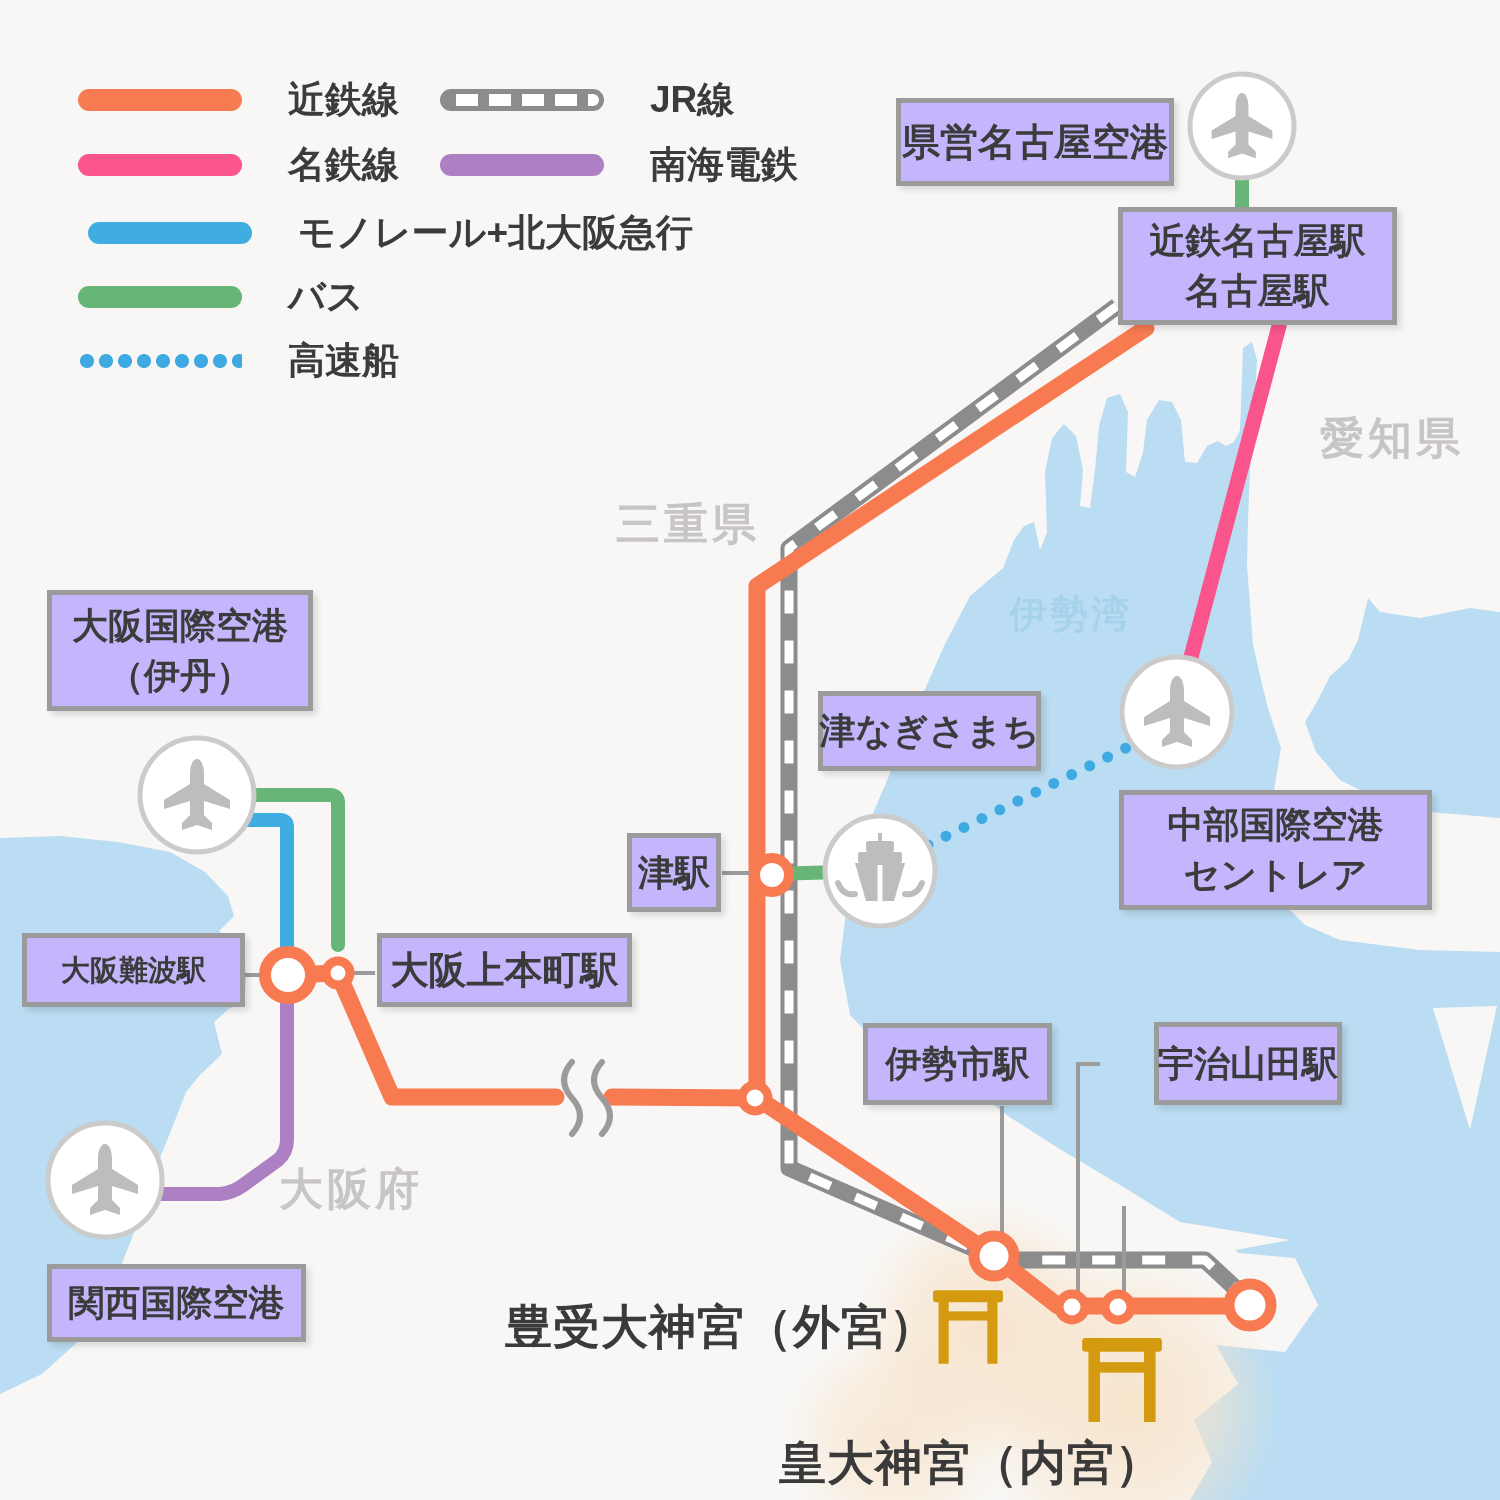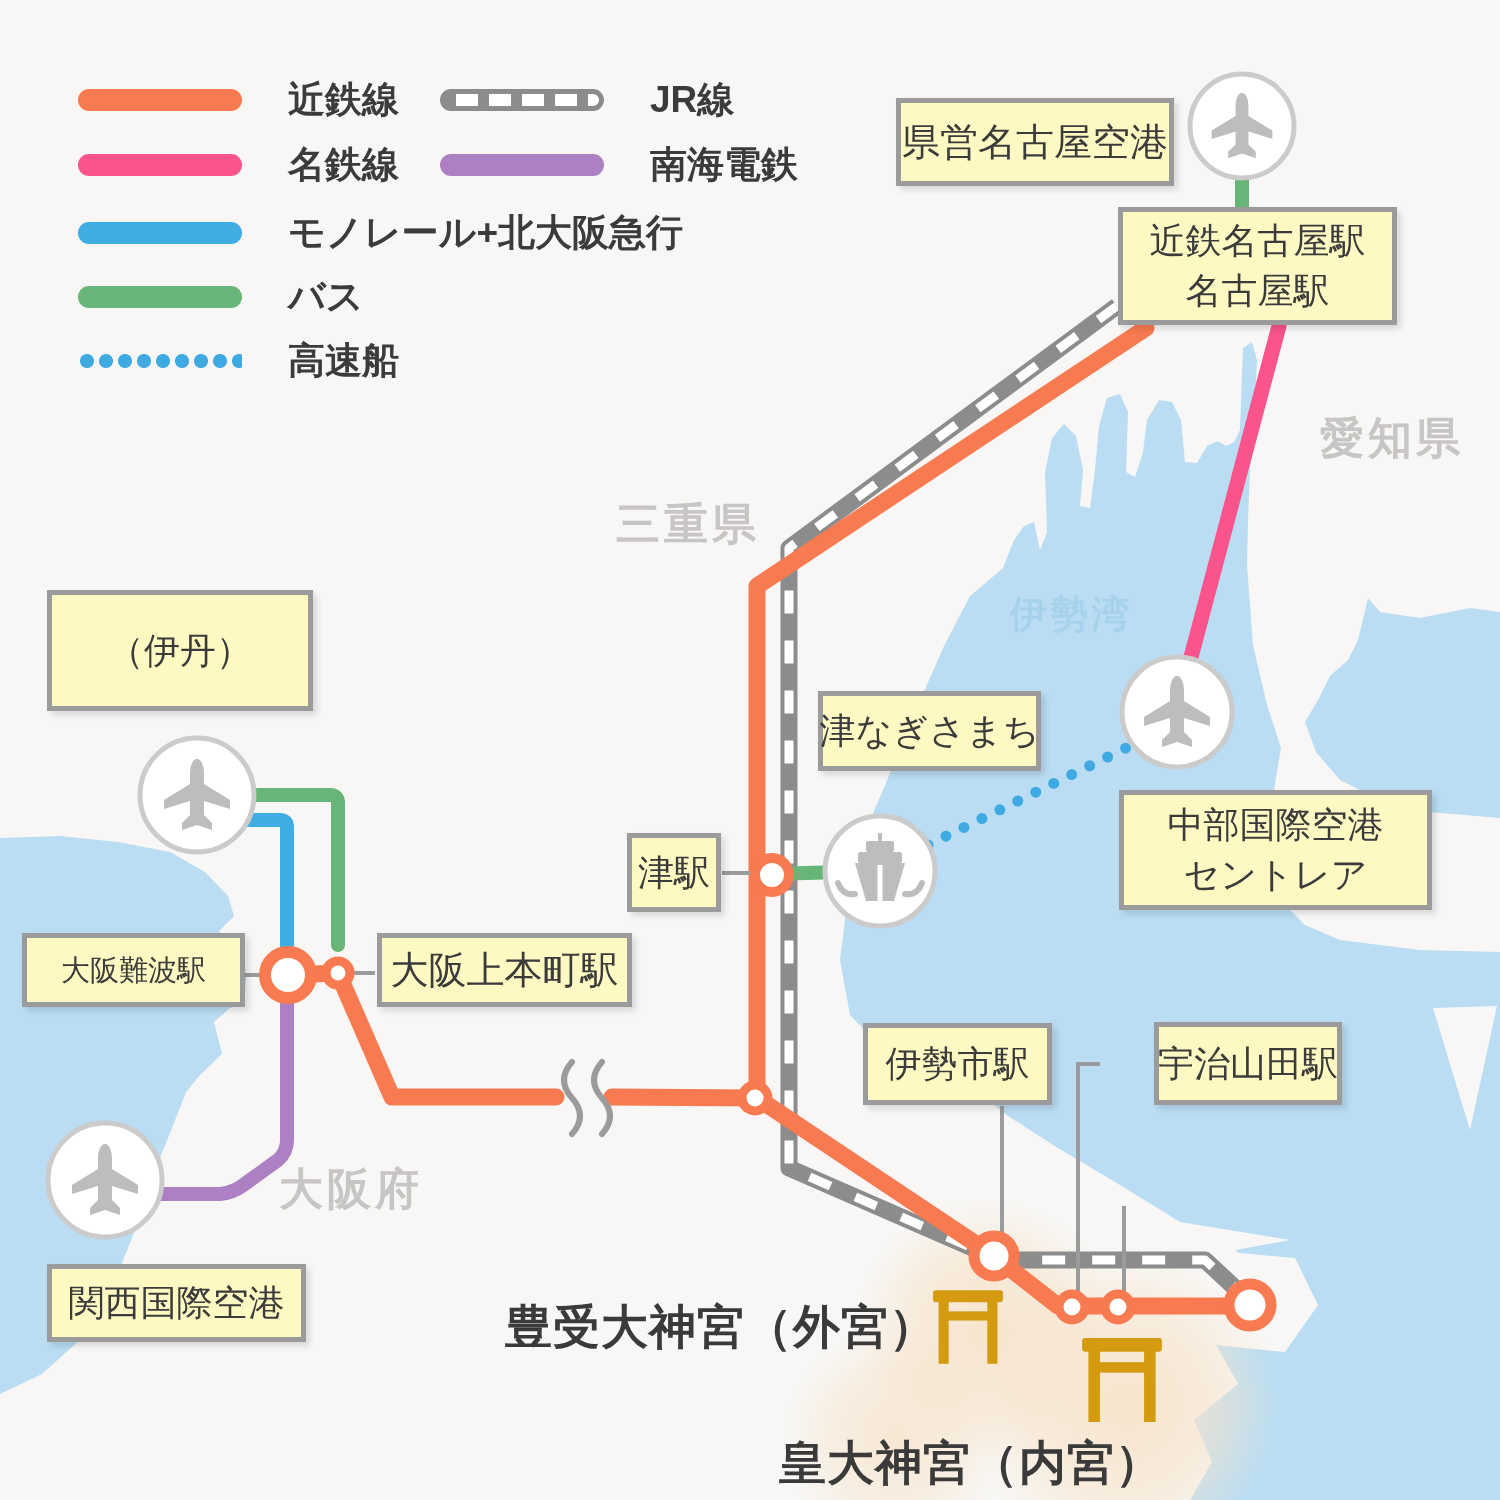--- a/index.html
+++ b/index.html
@@ -9,25 +9,25 @@
     --c-box-border:#9B9B9B; --c-text:#3B3B3B; --c-torii:#D49B10;
     --c-icon:#BDBDBD; --c-icon-border:#CBCBCB; --c-connector:#9B9B9B;
   }
   html,body{margin:0;padding:0;}
   body{font-family:"Liberation Sans","DejaVu Sans",sans-serif;background:#fff;}
   .stage{position:relative;width:1500px;height:1500px;overflow:hidden;background:var(--c-land);}
   .stage svg{position:absolute;left:0;top:0;}
 
   
   .box{
-    position:absolute;box-sizing:border-box;background:#fef9c3;
+    position:absolute;box-sizing:border-box;background:#c4b5fd;
     border:5px solid var(--c-box-border);
     box-shadow:4px 4px 6px rgba(0,0,0,.12);
     display:flex;flex-direction:column;align-items:center;justify-content:center;
-    color:var(--c-text);font-size:36px;font-weight:400;line-height:1.38;
+    color:var(--c-text);font-size:36px;font-weight:700;line-height:1.38;
     white-space:nowrap;z-index:5;
   }
   .box .l{display:block;}
 
   
   .maplabel{position:absolute;transform:translate(-50%,-50%);white-space:nowrap;z-index:4;font-weight:600;}
   .area-label{color:var(--c-area-label);font-size:44px;letter-spacing:4px;}
   .bay-label{color:var(--c-water-label);font-size:38px;letter-spacing:3px;}
   .shrine-label{color:#3A3A3A;font-size:47px;font-weight:700;letter-spacing:1px;}
 
@@ -210,21 +210,21 @@
       <span class="lg-label">JR線</span>
     </div>
     <div class="lg-item" style="left:78px;top:143px">
       <span class="sw sw-meitetsu"></span>
       <span class="lg-label">名鉄線</span>
     </div>
     <div class="lg-item" style="left:440px;top:143px">
       <span class="sw sw-nankai"></span>
       <span class="lg-label">南海電鉄</span>
     </div>
-    <div class="lg-item" style="left:78px;top:211px">
+    <div class="lg-item" style="left:88px;top:211px">
       <span class="sw sw-monorail"></span>
       <span class="lg-label">モノレール+北大阪急行</span>
     </div>
     <div class="lg-item" style="left:78px;top:275px">
       <span class="sw sw-bus"></span>
       <span class="lg-label">バス</span>
     </div>
     <div class="lg-item" style="left:78px;top:339px">
       <span class="sw sw-boat"></span>
       <span class="lg-label">高速船</span>
@@ -247,20 +247,21 @@
   <div class="box" style="left:627px;top:833px;width:94px;height:79px">
     <span class="l">津駅</span>
   </div>
 
   <div class="box" style="left:1119px;top:790px;width:313px;height:120px">
     <span class="l">中部国際空港</span>
     <span class="l">セントレア</span>
   </div>
 
   <div class="box" style="left:47px;top:590px;width:266px;height:121px">
+    <span class="l">大阪国際空港</span>
     <span class="l">（伊丹）</span>
   </div>
 
   <div class="box" style="left:22px;top:933px;width:223px;height:74px;font-size:29px">
     <span class="l">大阪難波駅</span>
   </div>
 
   <div class="box" style="left:377px;top:933px;width:255px;height:74px;font-size:38px">
     <span class="l">大阪上本町駅</span>
   </div>

